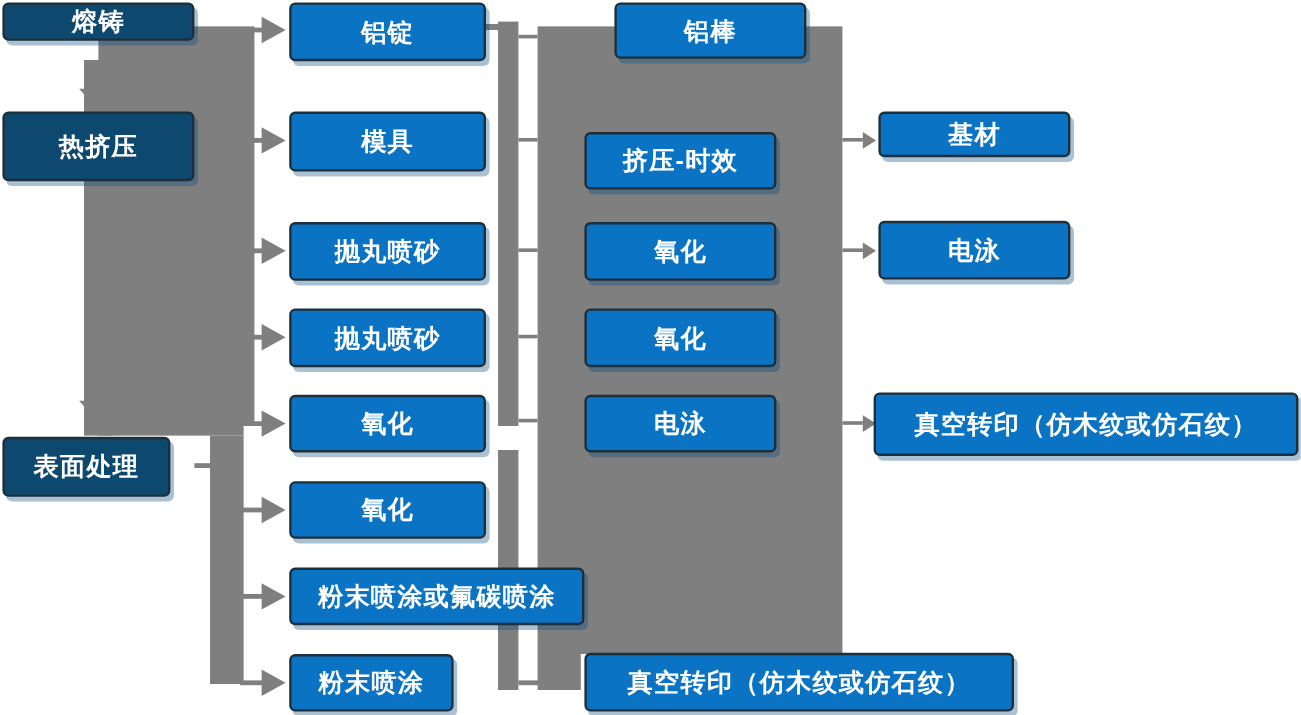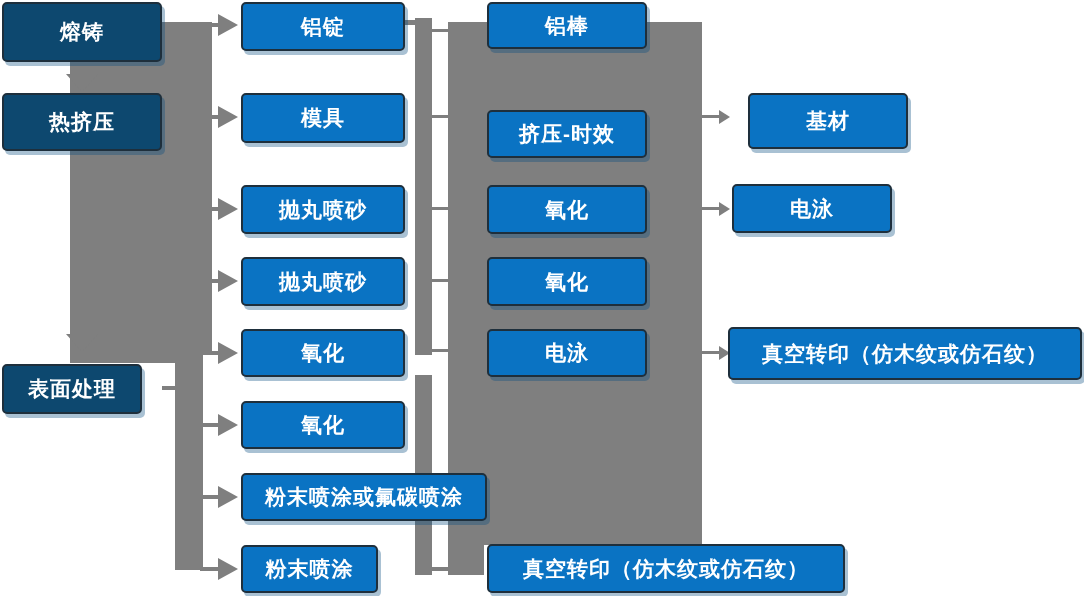--- a/index.html
+++ b/index.html
@@ -84,21 +84,21 @@
     <g>
       <rect x="702" y="115" width="17" height="3"></rect>
       <polygon points="719,110 719,124 730,117"></polygon>
       <rect x="702" y="207" width="17" height="3"></rect>
       <polygon points="719,202 719,216 730,209"></polygon>
       <rect x="702" y="351" width="17" height="3"></rect>
       <polygon points="719,346 719,360 730,353"></polygon>
     </g>
   </svg>
 
-  <div class="node dark" style="left:2px;top:2px;width:160px;height:60px">
+  <div class="node dark" style="left:2px;top:2px;width:160px;height:32px">
       <span>熔铸</span>
     </div>
   <div class="node dark" style="left:2px;top:93px;width:160px;height:58px">
       <span>热挤压</span>
     </div>
   <div class="node dark" style="left:2px;top:364px;width:140px;height:50px">
       <span>表面处理</span>
     </div>
 
   <div class="node light" style="left:241px;top:2px;width:164px;height:49px">
@@ -119,40 +119,40 @@
   <div class="node light" style="left:241px;top:401px;width:164px;height:48px">
       <span>氧化</span>
     </div>
   <div class="node light" style="left:241px;top:473px;width:246px;height:48px">
       <span>粉末喷涂或氟碳喷涂</span>
     </div>
   <div class="node light" style="left:241px;top:545px;width:137px;height:48px">
       <span>粉末喷涂</span>
     </div>
 
-  <div class="node light" style="left:487px;top:2px;width:160px;height:47px">
+  <div class="node light" style="left:512px;top:2px;width:160px;height:47px">
       <span>铝棒</span>
     </div>
   <div class="node light" style="left:487px;top:110px;width:160px;height:48px">
       <span>挤压-时效</span>
     </div>
   <div class="node light" style="left:487px;top:185px;width:160px;height:49px">
       <span>氧化</span>
     </div>
   <div class="node light" style="left:487px;top:257px;width:160px;height:49px">
       <span>氧化</span>
     </div>
   <div class="node light" style="left:487px;top:329px;width:160px;height:48px">
       <span>电泳</span>
     </div>
   <div class="node light" style="left:487px;top:544px;width:358px;height:49px">
       <span>真空转印（仿木纹或仿石纹）</span>
     </div>
 
-  <div class="node light" style="left:748px;top:93px;width:160px;height:56px">
+  <div class="node light" style="left:732px;top:93px;width:160px;height:38px">
       <span>基材</span>
     </div>
   <div class="node light" style="left:732px;top:184px;width:160px;height:49px">
       <span>电泳</span>
     </div>
   <div class="node light" style="left:728px;top:327px;width:354px;height:53px">
       <span>真空转印（仿木纹或仿石纹）</span>
     </div>
 
 </div>

